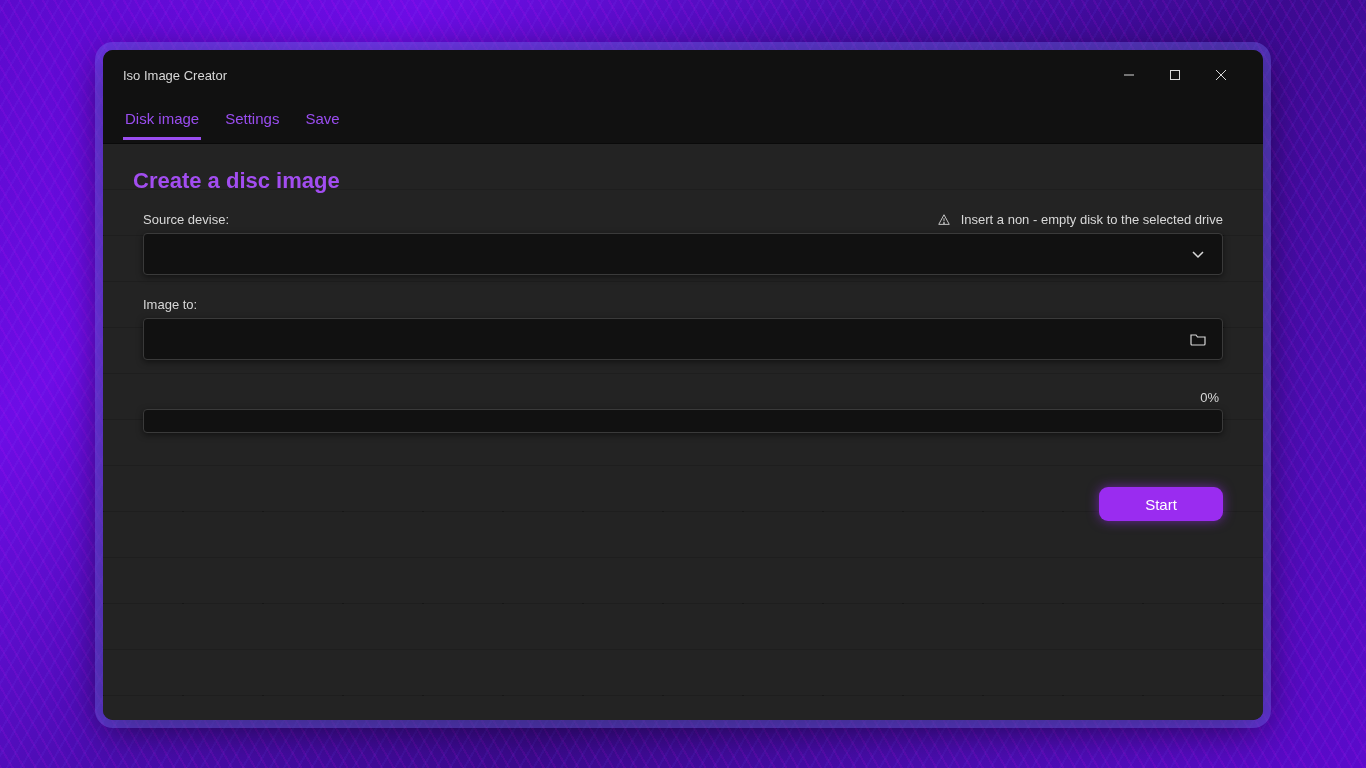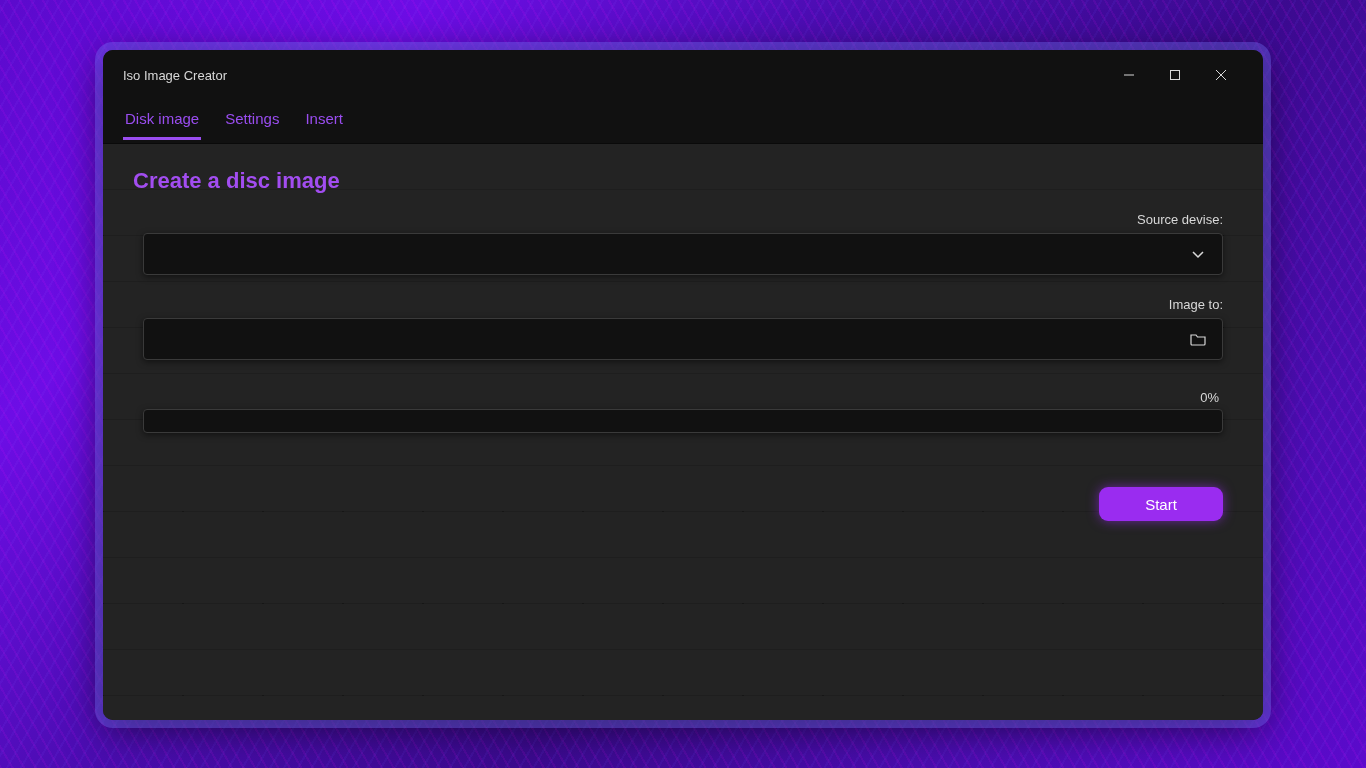--- a/index.html
+++ b/index.html
@@ -85,21 +85,21 @@
     background-size: 80px 92px, 80px 92px, 80px 46px;
   }
   .page-title {
     color: #a24df0;
     font-size: 22px;
     font-weight: 700;
     margin-bottom: 18px;
   }
   .label-row {
     display: flex;
-    justify-content: flex-end;
+    justify-content: space-between;
     align-items: center;
     font-size: 13px;
     color: #d8d8d8;
     margin: 0 10px 6px 10px;
   }
   .hint {
     display: flex;
     align-items: center;
     gap: 10px;
   }
@@ -171,29 +171,37 @@
       <svg width="10" height="10" viewBox="0 0 10 10">
           <line x1="0" y1="0" x2="10" y2="10" stroke="currentColor" stroke-width="1"></line>
           <line x1="10" y1="0" x2="0" y2="10" stroke="currentColor" stroke-width="1"></line>
         </svg>
     </div>
   </div>
 
   <div class="tabbar">
     <div class="tab active">Disk image</div>
     <div class="tab">Settings</div>
-    <div class="tab">Insert</div>
+    <div class="tab">Save</div>
   </div>
 
   <div class="content">
 
     <div class="page-title">Create a disc image</div>
 
     <div class="label-row">
       <span>Source devise:</span>
+      <span class="hint">
+        <svg width="14" height="14" viewBox="0 0 16 16" fill="none" stroke="currentColor" stroke-width="1">
+          <path d="M8 2 L14 13 H2 Z"></path>
+            <line x1="8" y1="6" x2="8" y2="9.5"></line>
+            <circle cx="8" cy="11.5" r="0.6" fill="currentColor"></circle>
+        </svg>
+        <span>Insert a non - empty disk to the selected drive</span>
+      </span>
     </div>
     <div class="field">
       <span class="value"></span>
       <span class="icon-slot">
         <svg width="14" height="14" viewBox="0 0 14 14" fill="none" stroke="currentColor" stroke-width="1.5">
             <polyline points="2,5 7,10 12,5"></polyline>
           </svg>
       </span>
     </div>
 

